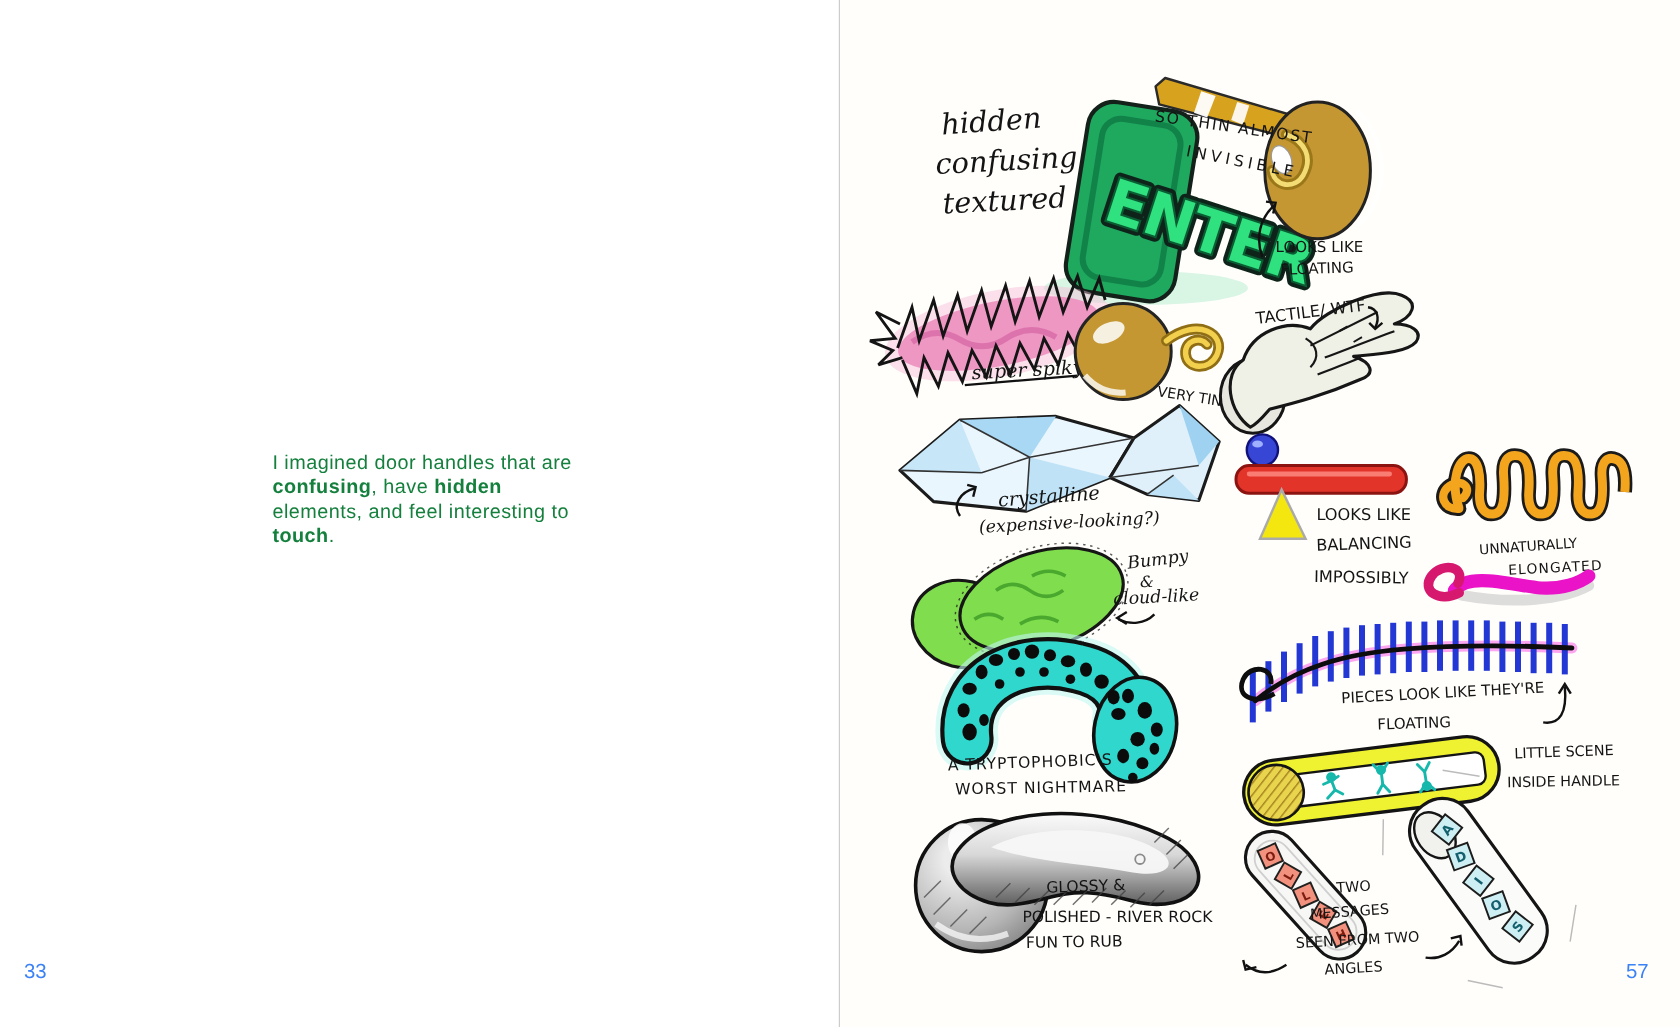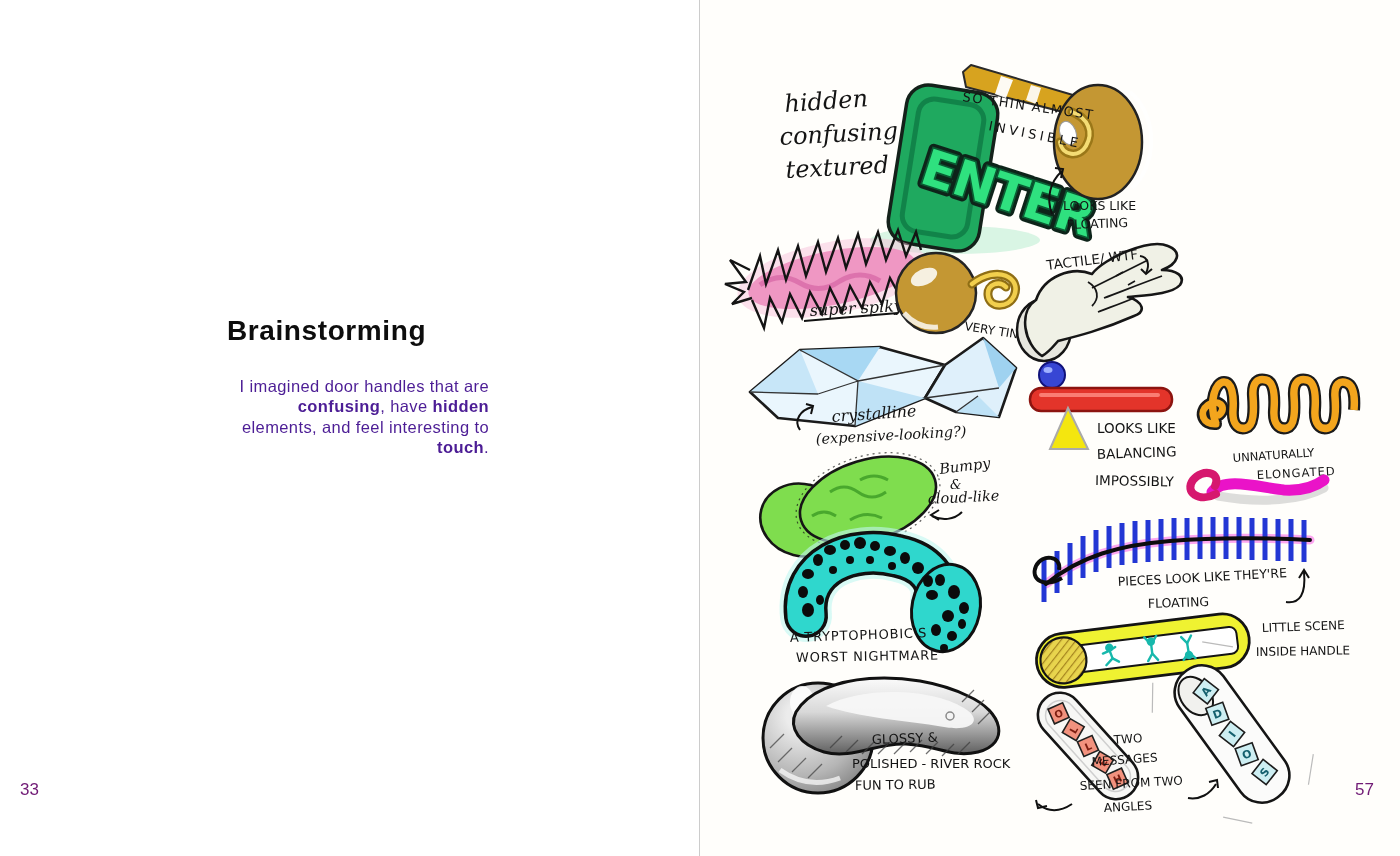--- a/index.html
+++ b/index.html
@@ -3,38 +3,37 @@
 <meta charset="utf-8">
 <style>
   html,body{margin:0;padding:0;background:#ffffff;}
   #canvas{position:relative;width:1400px;height:856px;background:#ffffff;overflow:hidden;
           font-family:"Liberation Sans",sans-serif;color:#111;}
   .divider{position:absolute;left:699px;top:0;width:2px;height:856px;background:#cccccc;}
   .sketch-page{position:absolute;left:700px;top:0;width:700px;height:856px;background:#fffefb;}
   .page-title{position:absolute;left:227px;top:315px;font-size:28px;font-weight:bold;
               letter-spacing:.6px;color:#0d0d0d;}
   .body-text{position:absolute;left:227px;top:376px;width:262px;font-size:16.5px;
-             line-height:1.24;letter-spacing:.4px;color:#4c1d95;margin:0;text-align:right;}
+             line-height:1.24;letter-spacing:.4px;color:#15803d;margin:0;}
   .body-text strong{font-weight:bold;}
-  .page-num{position:absolute;top:780px;font-size:17px;color:#701a75;}
+  .page-num{position:absolute;top:800px;font-size:17px;color:#3b82f6;}
   .pn-left{left:20px;}
   .pn-right{left:1355px;}
   svg{position:absolute;left:700px;top:0;}
   svg text{user-select:none;}
   .hc{font-family:"DejaVu Sans",sans-serif;fill:#141414;}
   .cur{font-family:"DejaVu Serif",serif;font-style:italic;fill:#141414;}
   .enter-word{font-family:"DejaVu Sans",sans-serif;font-weight:bold;letter-spacing:-1px;}
   .panel-letter{font-family:"DejaVu Sans",sans-serif;font-weight:bold;text-anchor:middle;}
 </style>
 </head>
 <body>
 
 <div id="canvas">
 
-  <div class="page-title">Brainstorming</div>
   <p class="body-text"><span>I imagined door handles that are </span><strong>confusing</strong><span>, have </span><strong>hidden</strong><span> elements, and feel interesting to </span><strong>touch</strong><span>.</span></p>
   <span class="page-num pn-left">33</span>
 
   <div class="divider"></div>
   <div class="sketch-page"></div>
   <span class="page-num pn-right">57</span>
 
   <svg width="700" height="856" viewBox="0 0 700 856">
     <defs>
       <linearGradient id="gbean" x1="0" y1="0" x2="0" y2="1">

